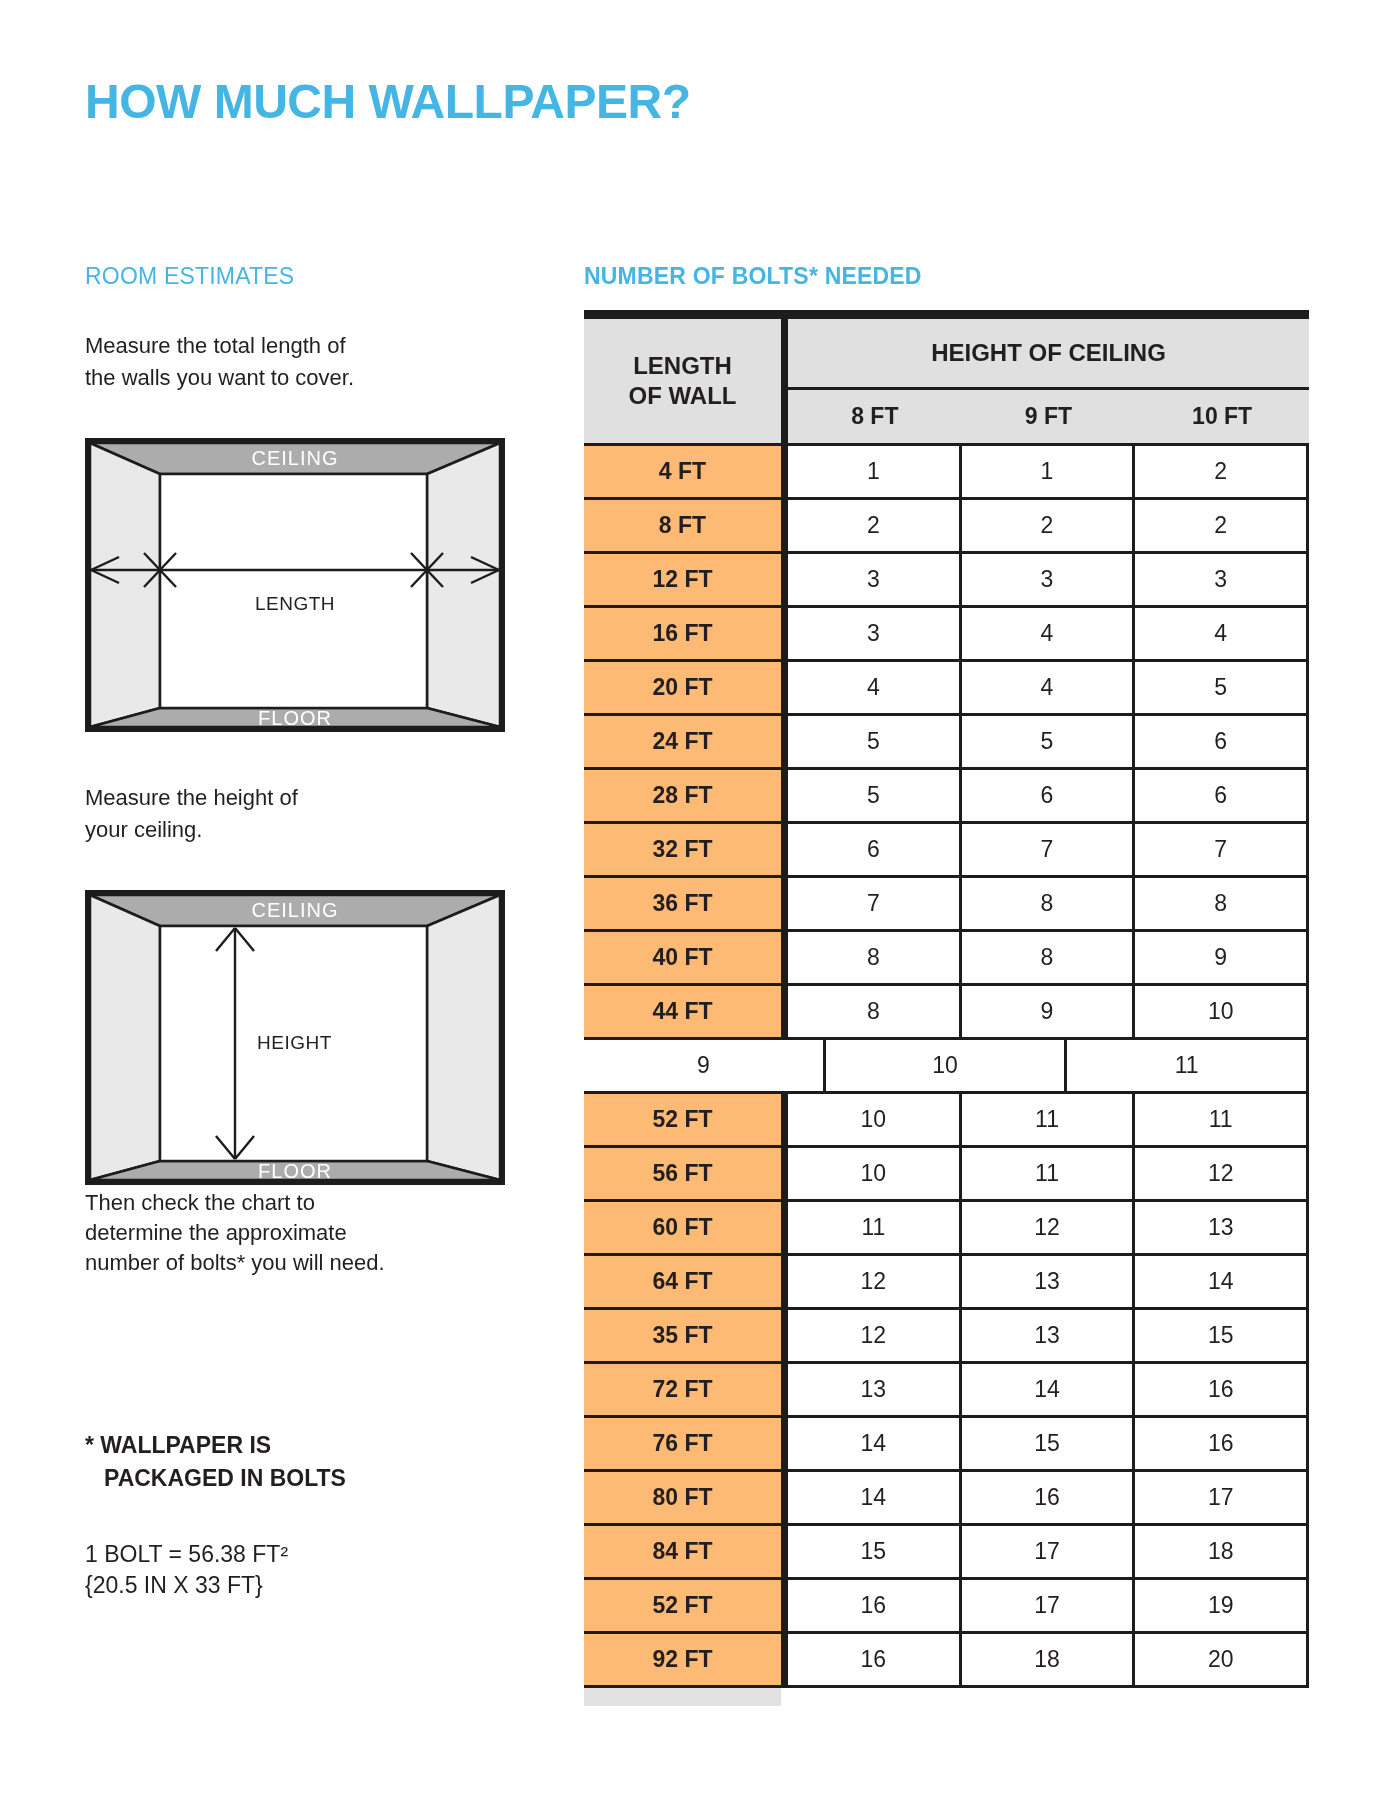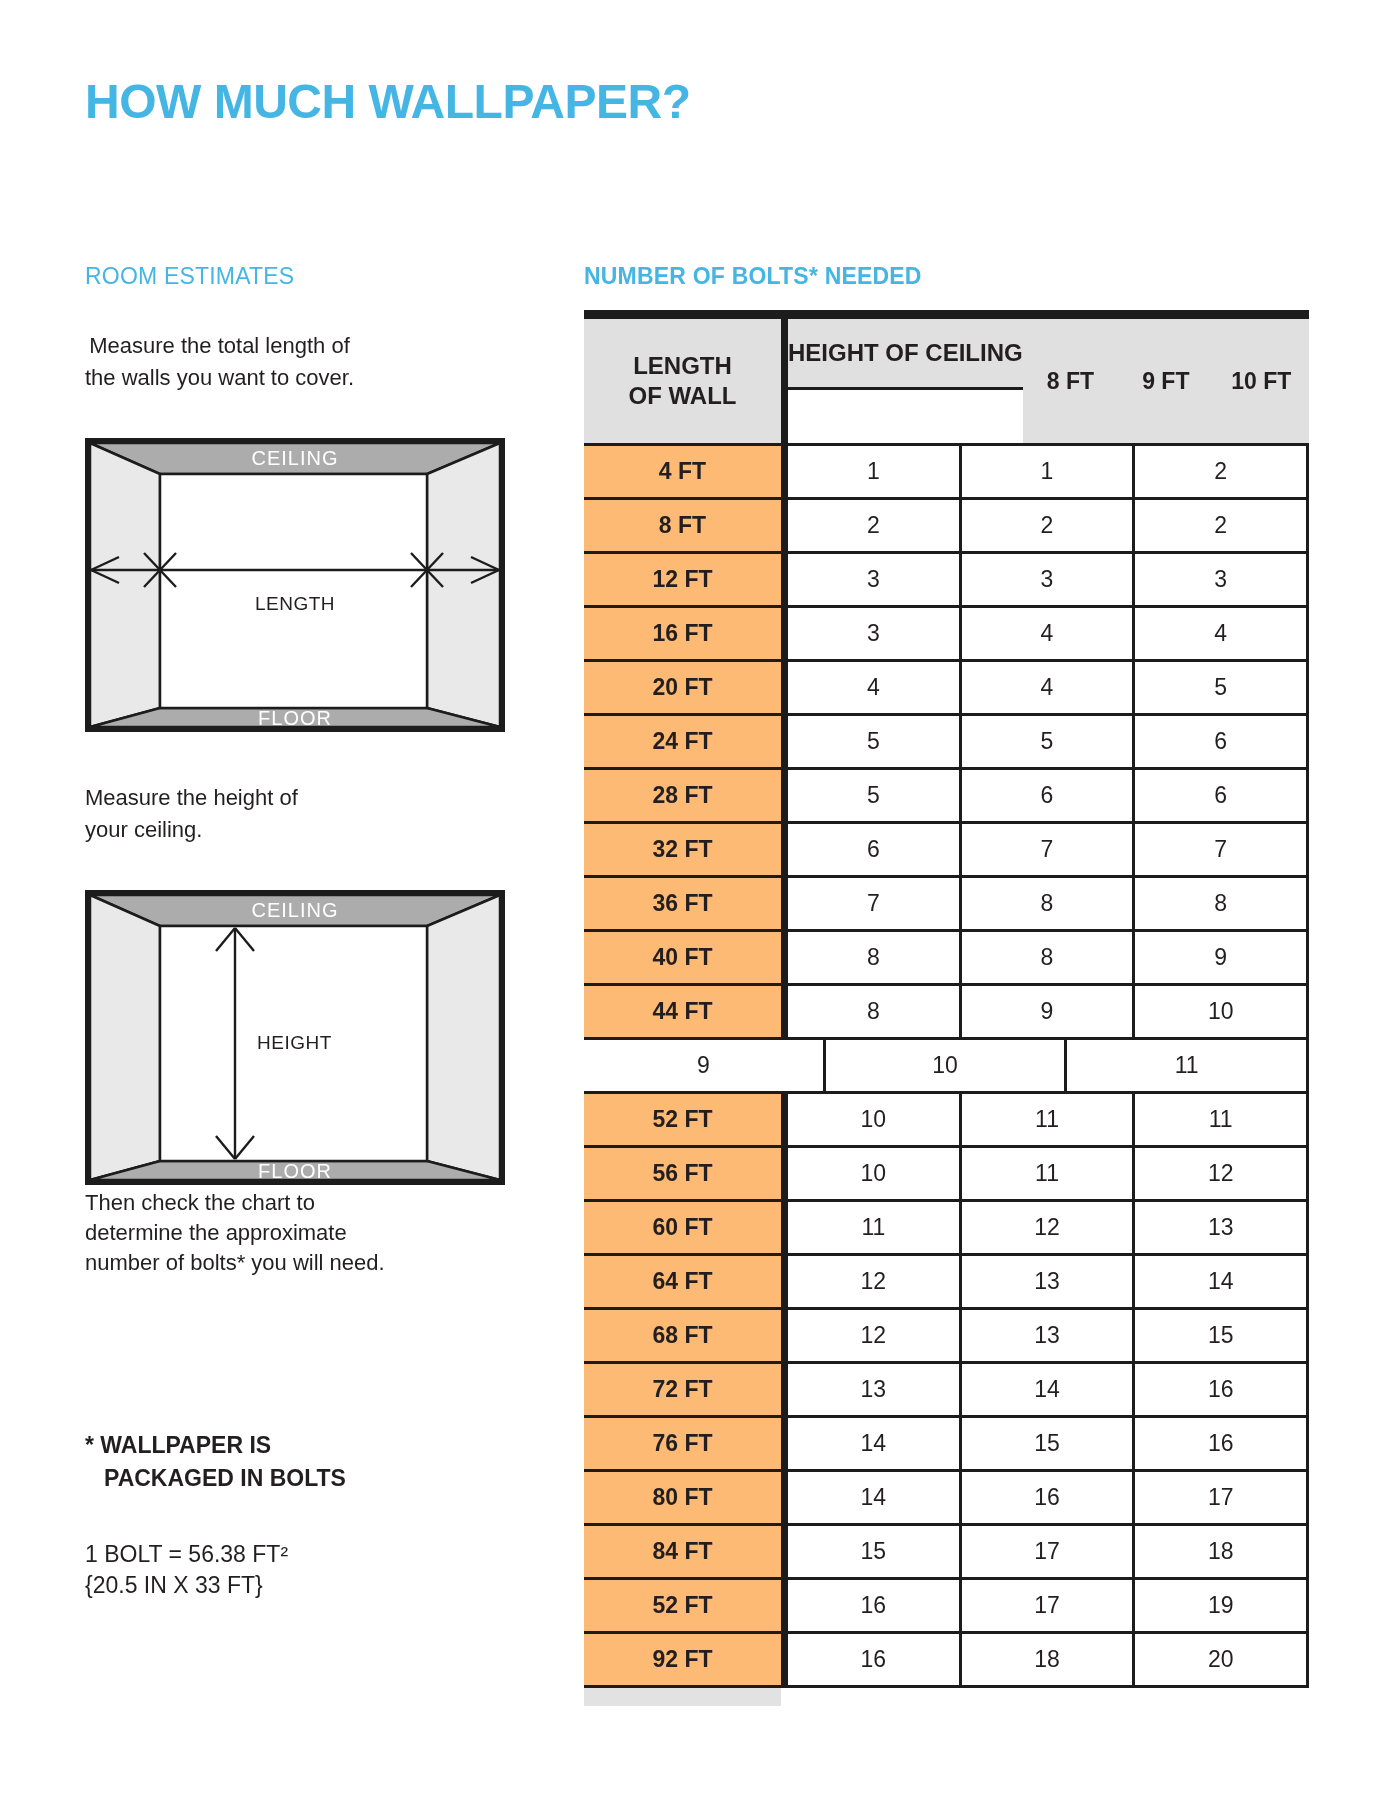--- a/index.html
+++ b/index.html
@@ -18,21 +18,21 @@
     letter-spacing: -0.5px;
     color: #45b5e3;
   }
   .sec-heading {
     left: 85px; top: 263px;
     font-size: 23px; font-weight: normal;
     color: #45b5e3;
     letter-spacing: 0.2px;
   }
   .para { left: 85px; font-size: 22px; line-height: 32px; }
-  .p1 { top: 330px; text-align: center; }
+  .p1 { top: 330px; }
   .p2 { top: 782px; }
   .p3 { top: 1188px; line-height: 30px; }
 
   .footnote { left: 85px; top: 1429px; font-size: 23px; font-weight: bold; line-height: 33px; }
   .footnote .indent { padding-left: 19px; }
   .bolt-eq { left: 85px; top: 1527px; font-size: 23px; font-weight: normal; line-height: 31px; margin-top: 12px; }
 
   .diagram1 { left: 85px; top: 438px; width: 420px; height: 294px; }
   .diagram2 { left: 85px; top: 890px; width: 420px; height: 295px; }
   svg text { font-family: "Liberation Sans", sans-serif; }
@@ -47,21 +47,21 @@
 
   .bolt-table { left: 584px; top: 310px; width: 725px; }
   .tb-top { height: 9px; background: #1c1c1c; }
   .tb-header { display: flex; border-bottom: 3px solid #1c1c1c; height: 127px; }
   .tb-corner {
     width: 204px; background: #e0e0e0;
     border-right: 7px solid #1c1c1c;
     display: flex; flex-direction: column; justify-content: center; align-items: center;
     font-weight: bold; font-size: 24px; line-height: 30px;
   }
-  .tb-right { flex: 1; display: flex; flex-direction: row; text-align: center; }
+  .tb-right { flex: 1; display: flex; flex-direction: column; text-align: center; }
   .tb-group {
     height: 71px; background: #e0e0e0;
     border-bottom: 3px solid #1c1c1c;
     display: flex; justify-content: center; align-items: center;
     font-weight: bold; font-size: 24px;
   }
   .tb-cols { flex: 1; display: flex; background: #e0e0e0; }
   .tb-col {
     width: 33.3333%;
     display: flex; justify-content: center; align-items: center;
@@ -265,21 +265,21 @@
         <div class="tb-val">12</div>
         <div class="tb-val">13</div>
       </div>
       <div class="tb-row">
         <div class="tb-label">64 FT</div>
         <div class="tb-val">12</div>
         <div class="tb-val">13</div>
         <div class="tb-val">14</div>
       </div>
       <div class="tb-row">
-        <div class="tb-label">68 FT</div>
+        <div class="tb-label">35 FT</div>
         <div class="tb-val">12</div>
         <div class="tb-val">13</div>
         <div class="tb-val">15</div>
       </div>
       <div class="tb-row">
         <div class="tb-label">72 FT</div>
         <div class="tb-val">13</div>
         <div class="tb-val">14</div>
         <div class="tb-val">16</div>
       </div>

